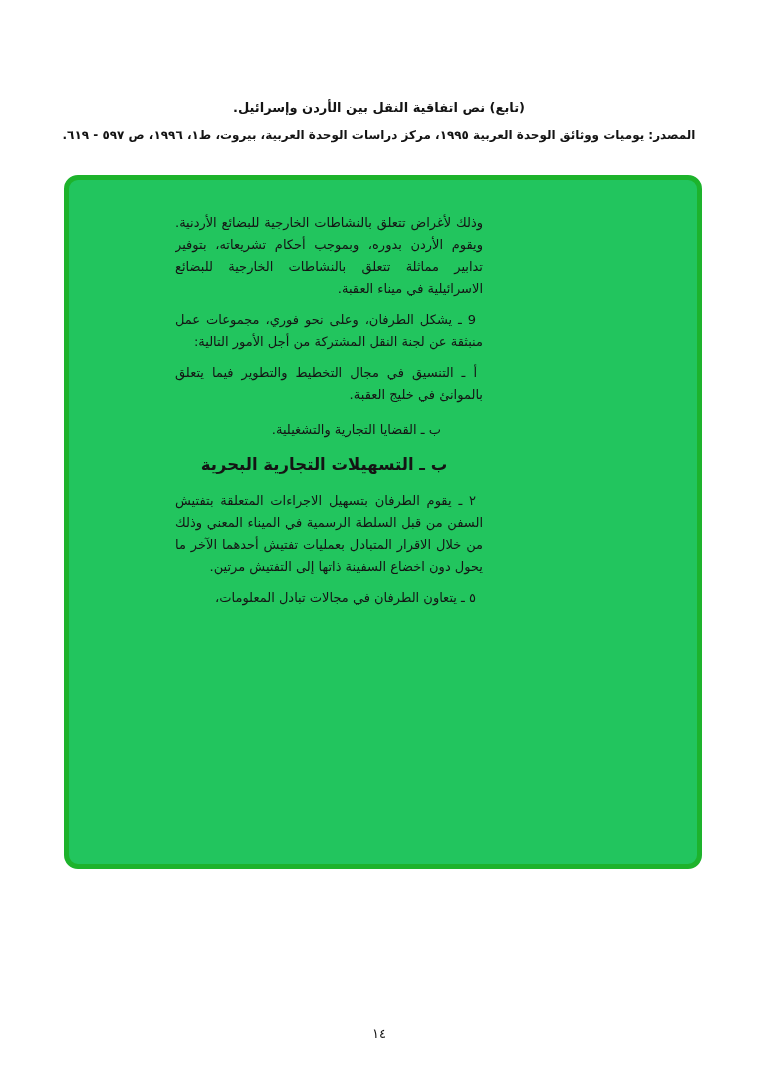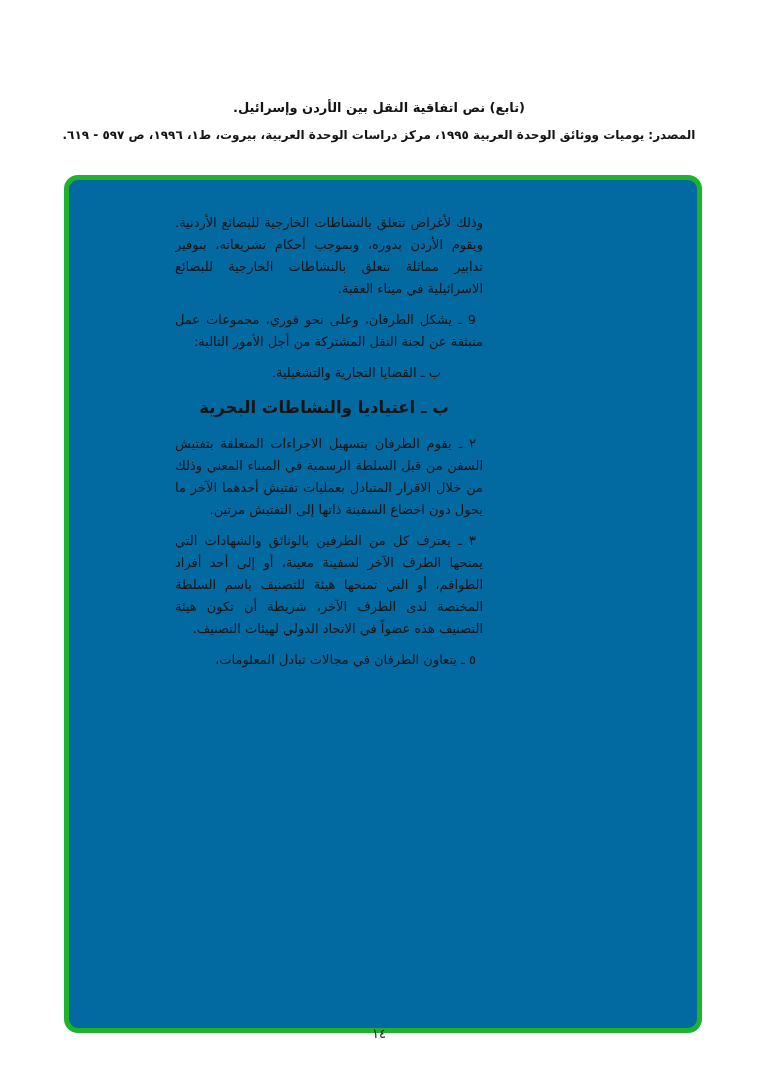--- a/index.html
+++ b/index.html
@@ -28,24 +28,24 @@
     position: absolute;
     top: 128px; left: 0; right: 0;
     text-align: center;
     direction: rtl;
     font-size: 12px;
     font-weight: bold;
   }
   .green-box {
     position: absolute;
     left: 64px; top: 175px;
-    width: 638px; height: 858px;
+    width: 638px; height: 694px;
     border: 5px solid var(--border-green, #1db32c);
     border-radius: 14px;
-    background: #0369a1;
+    background: #22c55e;
   }
   .text-column {
     position: absolute;
     top: 32px; right: 214px;
     width: 308px;
     max-height: 780px;
     overflow: hidden;
     direction: rtl;
     text-align: justify;
     font-size: 13px;
@@ -80,30 +80,30 @@
 
   <div class="doc-source">المصدر: يوميات ووثائق الوحدة العربية ١٩٩٥، مركز دراسات الوحدة العربية، بيروت، ط١، ١٩٩٦، ص ٥٩٧ - ٦١٩.</div>
 
   <div class="green-box">
     <div class="text-column">
 
       <p class="para">وذلك لأغراض تتعلق بالنشاطات الخارجية للبضائع الأردنية. ويقوم الأردن بدوره، وبموجب أحكام تشريعاته، بتوفير تدابير مماثلة تتعلق بالنشاطات الخارجية للبضائع الاسرائيلية في ميناء العقبة.</p>
 
       <p class="para first-indent">9 ـ يشكل الطرفان، وعلى نحو فوري، مجموعات عمل منبثقة عن لجنة النقل المشتركة من أجل الأمور التالية:</p>
 
+      <p class="para sub-a">أ ـ التنسيق في مجال التخطيط والتطوير فيما يتعلق بالموانئ في خليج العقبة.</p>
 
       <p class="para sub-b">ب ـ القضايا التجارية والتشغيلية.</p>
 
 
-      <h2 class="section-heading">ب ـ اعتياديا والنشاطات البحرية</h2>
+      <h2 class="section-heading">ب ـ التسهيلات التجارية البحرية</h2>
 
 
       <p class="para first-indent">٢ ـ يقوم الطرفان بتسهيل الاجراءات المتعلقة بتفتيش السفن من قبل السلطة الرسمية في الميناء المعني وذلك من خلال الاقرار المتبادل بعمليات تفتيش أحدهما الآخر ما يحول دون اخضاع السفينة ذاتها إلى التفتيش مرتين.</p>
 
-      <p class="para first-indent">٣ ـ يعترف كل من الطرفين بالوثائق والشهادات التي يمنحها الطرف الآخر لسفينة معينة، أو إلى أحد أفراد الطواقم، أو التي تمنحها هيئة للتصنيف باسم السلطة المختصة لدى الطرف الآخر، شريطة أن تكون هيئة التصنيف هذه عضواً في الاتحاد الدولي لهيئات التصنيف.</p>
 
 
       <p class="para first-indent">٥ ـ يتعاون الطرفان في مجالات تبادل المعلومات،</p>
 
     </div>
   </div>
 
   <div class="page-number">١٤</div>
 
 </div>

